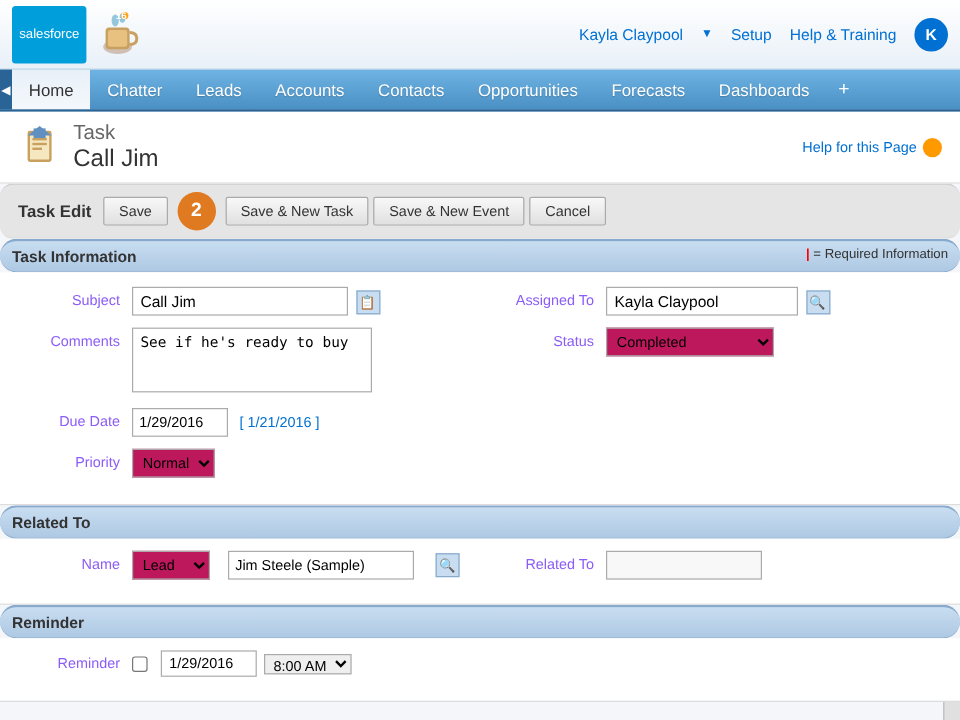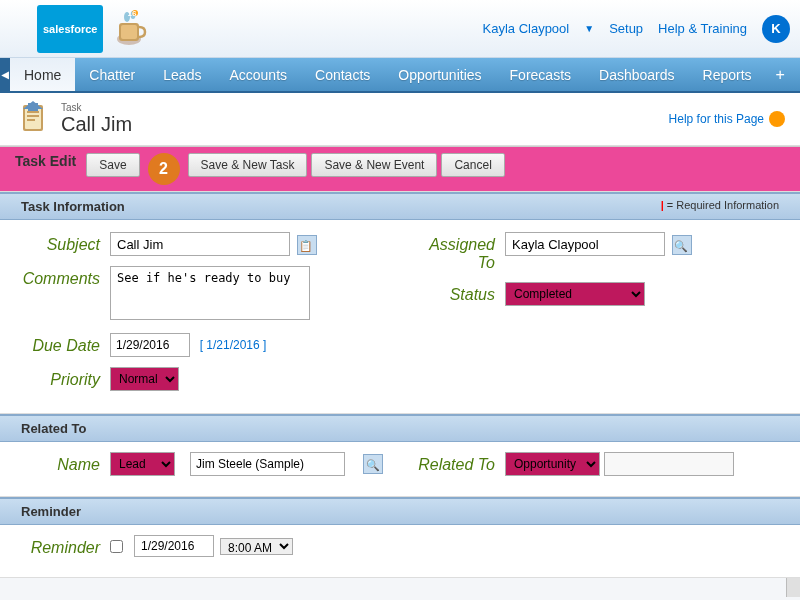--- a/index.html
+++ b/index.html
@@ -131,46 +131,46 @@
       align-items: center;
       justify-content: center;
       margin: 0 8px;
     }
 
     
     .form-section-header {
       background: linear-gradient(to bottom, #c8ddf0, #aec9e4);
       border-top: 2px solid #88aacc;
       border-bottom: 1px solid #88aacc;
-      padding: 5px 21px;
+      padding: 5px 10px;
       font-size: 13px;
       font-weight: bold;
       color: #333;
+      border-radius: 14px;
     }
 
     
     .form-body {
       background: white;
       padding: 12px 20px;
       border-bottom: 1px solid #ddd;
     }
     .form-row {
       display: flex;
       align-items: flex-start;
       margin-bottom: 10px;
     }
     .form-label {
       width: 90px;
       text-align: right;
       padding-right: 10px;
       padding-top: 4px;
-      font-size: 16px;
-      color: #4d7c0f;
+      font-size: 12px;
+      color: #8b5cf6;
       flex-shrink: 0;
-      font-style: italic;
     }
     .form-field {
       flex: 1;
     }
     .form-input {
       height: 24px;
       border: 1px solid #aaa;
       padding: 2px 6px;
       font-size: 13px;
       width: 180px;
@@ -247,21 +247,21 @@
       padding: 1px 3px;
       font-size: 12px;
     }
   </style>
 </head>
 <body>
 
 <div class="top-header">
   <div class="logo-area">
     <div style="display:flex;align-items:center;gap:4px;">
-      <div style="background:#009edb;color:white;font-weight:bold;font-size:11px;padding:18px 6px;border-radius:3px;margin-left:27px;">salesforce</div>
+      <div style="background:#009edb;color:white;font-weight:normal;font-size:11px;padding:18px 6px;border-radius:3px;">salesforce</div>
       <div style="position:relative;width:44px;height:44px;">
         
         <svg width="44" height="44" viewBox="0 0 44 44">
           <ellipse cx="22" cy="32" rx="12" ry="6" fill="#8B4513" opacity="0.3"></ellipse>
           <rect x="12" y="16" width="20" height="18" rx="3" fill="#c8a060"></rect>
           <rect x="14" y="18" width="16" height="14" rx="2" fill="#e8c080"></rect>
           <path d="M32 20 Q38 20 38 25 Q38 30 32 30" stroke="#c8a060" stroke-width="2.5" fill="none"></path>
           <ellipse cx="20" cy="10" rx="3" ry="5" fill="#6ab0d0" opacity="0.7"></ellipse>
           <ellipse cx="26" cy="8" rx="2.5" ry="4" fill="#6ab0d0" opacity="0.7"></ellipse>
           <circle cx="28" cy="6" r="3" fill="#f90" opacity="0.9"></circle>
@@ -284,51 +284,50 @@
 <div class="nav-bar">
   <div class="nav-left-arrow">◀</div>
   <div class="nav-item active">Home</div>
   <div class="nav-item">Chatter</div>
   <div class="nav-item">Leads</div>
   <div class="nav-item">Accounts</div>
   <div class="nav-item">Contacts</div>
   <div class="nav-item">Opportunities</div>
   <div class="nav-item">Forecasts</div>
   <div class="nav-item">Dashboards</div>
-  <div class="nav-item">Reports</div>
   <div class="nav-plus">+</div>
 </div>
 
 <div style="background:white;border-bottom:1px solid #ddd;padding:8px 15px;display:flex;align-items:center;justify-content:space-between;">
   <div style="display:flex;align-items:center;gap:10px;">
 
     <div style="position:relative;width:36px;height:36px;">
       <svg width="36" height="36" viewBox="0 0 36 36">
         <rect x="8" y="4" width="20" height="26" rx="2" fill="#c8a060"></rect>
         <rect x="10" y="6" width="16" height="22" rx="1" fill="#f5e8c0"></rect>
         <rect x="12" y="10" width="12" height="2" fill="#c8a060"></rect>
         <rect x="12" y="14" width="12" height="2" fill="#c8a060"></rect>
         <rect x="12" y="18" width="8" height="2" fill="#c8a060"></rect>
 
         <polygon points="8,8 18,0 28,8" fill="#6090c0"></polygon>
         <rect x="13" y="2" width="10" height="8" fill="#6090c0"></rect>
       </svg>
     </div>
     <div>
-      <div style="font-size:10px;color:#666;">Task</div>
+      <div style="font-size:17px;color:#666;">Task</div>
       <div style="font-size:20px;color:#333;">Call Jim</div>
     </div>
   </div>
   <div style="display:flex;align-items:center;gap:5px;">
     <span style="color:#0070d2;font-size:12px;cursor:pointer;">Help for this Page</span>
     <div style="width:16px;height:16px;background:#f90;border-radius:50%;display:inline-block;"></div>
   </div>
 </div>
 
-<div style="background:#ec4899;border-bottom:1px solid #ddd;border-top:1px solid #ccc;padding:6px 15px;display:flex;">
+<div style="background:#e5e5e5;border-bottom:1px solid #ddd;border-top:1px solid #ccc;padding:6px 15px;display:flex;align-items:center;border-radius:11px;">
   <span style="font-size:14px;font-weight:bold;color:#333;margin-right:10px;">Task Edit</span>
   <button class="btn">Save</button>
   <div class="step-badge">2</div>
   <button class="btn">Save &amp; New Task</button>
   <button class="btn" style="margin-left:4px;">Save &amp; New Event</button>
   <button class="btn" style="margin-left:4px;">Cancel</button>
 </div>
 
 <div class="form-section-header">
   <span>Task Information</span>
@@ -420,25 +419,20 @@
           </select>
           <input type="text" style="width: 155px; height: 24px; border: 1px solid rgb(170, 170, 170); padding: 2px 5px; font-size: 12px;" value="Jim Steele (Sample)">
           <span class="lookup-icon">🔍</span>
         </div>
       </div>
     </div>
     <div class="form-col-right" style="padding-left:20px;">
       <div class="form-row">
         <div class="form-label" style="width:95px;">Related To</div>
         <div class="form-field" style="display:flex;align-items:center;gap:4px;">
-          <select class="form-select" style="width:95px;">
-            <option selected="">Opportunity</option>
-            <option>Account</option>
-            <option>Case</option>
-          </select>
           <input type="text" style="width: 130px; height: 24px; border: 1px solid rgb(170, 170, 170); padding: 2px 5px; font-size: 12px; background: rgb(248, 248, 248);" value="">
         </div>
       </div>
     </div>
   </div>
 </div>
 
 <div class="form-section-header">
   <span>Reminder</span>
 </div>

